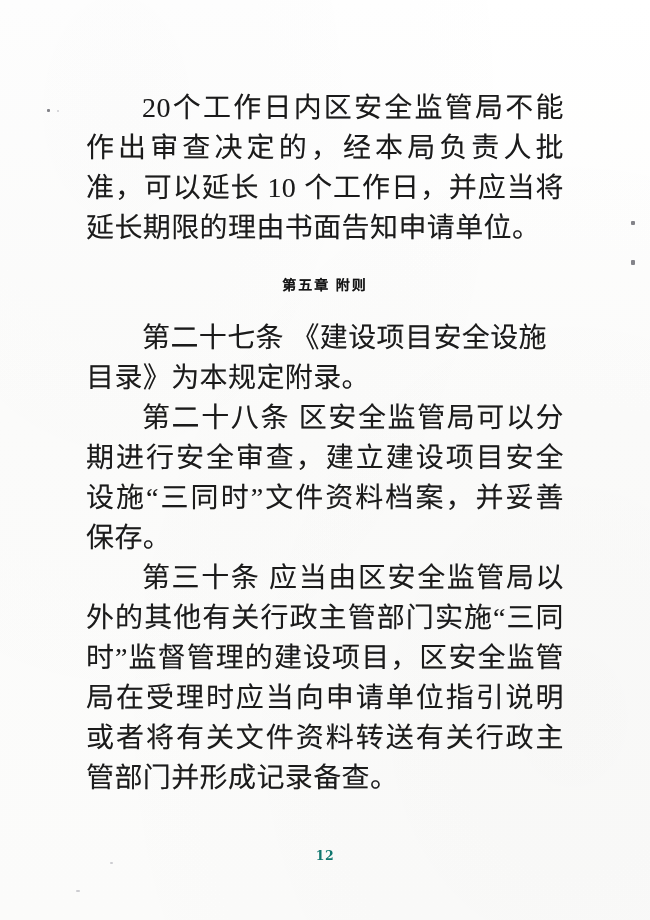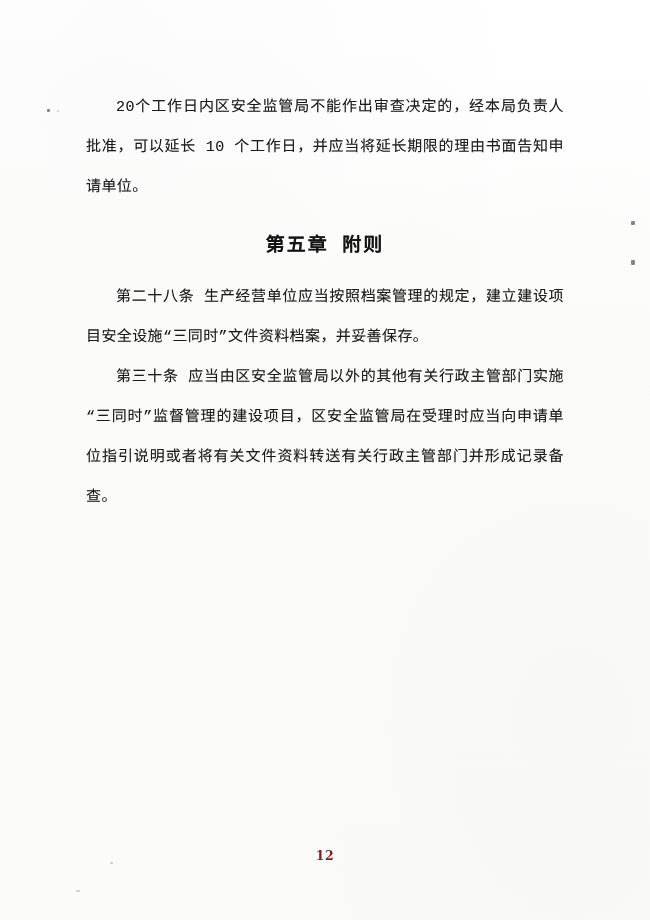--- a/index.html
+++ b/index.html
@@ -38,58 +38,58 @@
 
   #text-body {
     position: absolute;
     left: 86px;
     top: 88px;
     width: 478px;
   }
 
   .para {
     margin: 0;
-    font-size: 15px;
+    font-size: 28px;
     line-height: 40px;
     color: #1b1b1b;
     text-align: justify;
     text-justify: inter-ideograph;
     letter-spacing: 0.4px;
     text-indent: 2em;
-    font-family: Liberation Mono, monospace;
+    font-family: Liberation Serif, serif;
     text-shadow: 0 0 0.5px rgba(30,30,30,0.35);
   }
 
   .para.tight {
     text-align: left;
   }
 
   .chapter-heading {
     margin: 0;
     padding: 18px 0 12px 0;
-    font-size: 19px;
+    font-size: 14px;
     line-height: 40px;
     text-align: center;
     text-indent: 0;
     font-weight: 700;
     color: #141414;
     letter-spacing: 2px;
-    font-family: Liberation Mono, monospace;
+    font-family: Liberation Serif, serif;
     text-shadow: 0 0 0.6px rgba(20,20,20,0.5);
   }
 
   #page-number {
     position: absolute;
     left: 0;
     right: 0;
     top: 848px;
     text-align: center;
     font-size: 12.5px;
     font-weight: 700;
-    color: #7f1d1d;
+    color: #0f766e;
     font-family: "DejaVu Serif", "Liberation Serif", serif;
     letter-spacing: 0.5px;
   }
 
   
   .speck {
     position: absolute;
     background: #6d6d74;
     border-radius: 1px;
     opacity: 0.85;
@@ -112,22 +112,23 @@
   <span class="speck soft" style="left:76px; top:890px; width:4px; height:2px;"></span>
   <span class="speck soft" style="left:57px; top:110px; width:2px; height:2px;"></span>
 
   <div id="text-body">
 
     <p class="para">20个工作日内区安全监管局不能作出审查决定的，经本局负责人批准，可以延长 10 个工作日，并应当将延长期限的理由书面告知申请单位。</p>
 
     <h2 class="chapter-heading">第五章  附则</h2>
 
 
+    <p class="para tight">第二十七条  《建设项目安全设施目录》为本规定附录。</p>
 
-    <p class="para">第二十八条  生产经营单位应当按照档案管理的规定，建立建设项目安全设施“三同时”文件资料档案，并妥善保存。</p>
+    <p class="para">第二十八条  区安全监管局可以分期进行安全审查，建立建设项目安全设施“三同时”文件资料档案，并妥善保存。</p>
 
 
     <p class="para">第三十条  应当由区安全监管局以外的其他有关行政主管部门实施“三同时”监督管理的建设项目，区安全监管局在受理时应当向申请单位指引说明或者将有关文件资料转送有关行政主管部门并形成记录备查。</p>
 
   </div>
 
   <div id="page-number">12</div>
 
 </div>
 

